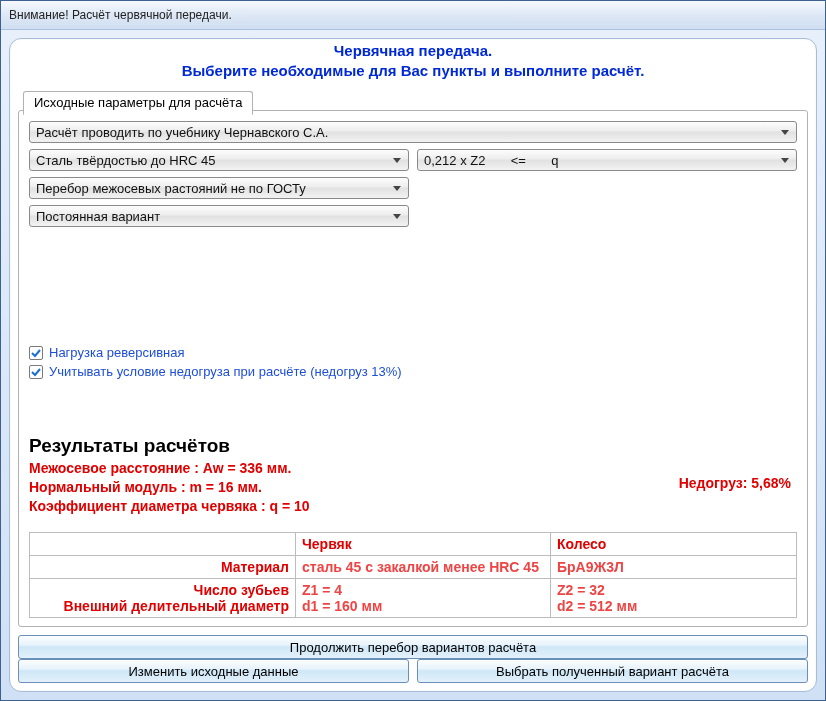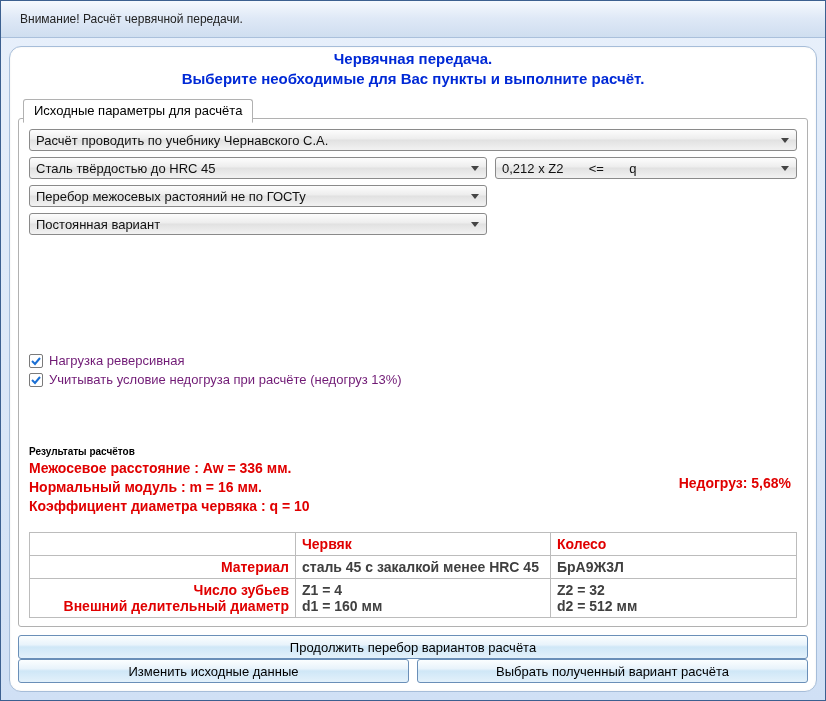--- a/index.html
+++ b/index.html
@@ -15,26 +15,26 @@
   }
   .window {
     width: 826px;
     height: 701px;
     background: linear-gradient(to bottom, #e8f0fb 0%, #d0e0f5 100%);
     border: 1px solid #3c6090;
     display: flex;
     flex-direction: column;
   }
   .titlebar {
-    height: 37px;
+    height: 29px;
     background: linear-gradient(to bottom, #f5f9fe 0%, #dee8f6 50%, #cfdef0 100%);
     border-bottom: 1px solid #aac0dc;
     display: flex;
     align-items: center;
-    padding: 0 19px;
+    padding: 0 8px;
     font-size: 12px;
     color: #222;
   }
   .content {
     margin: 8px;
     flex: 1;
     background: #fff;
     border: 1px solid #a6bdd9;
     border-radius: 12px;
     padding: 0 8px 8px 8px;
@@ -107,48 +107,48 @@
     content: "";
     position: absolute;
     right: 7px;
     top: 8px;
     width: 0; height: 0;
     border-left: 4px solid transparent;
     border-right: 4px solid transparent;
     border-top: 5px solid #444;
   }
   .w-full { flex: 1; }
-  .w-380 { width: 458px; }
+  .w-380 { width: 380px; }
   .checkbox-row {
     display: flex;
     align-items: center;
     margin: 2px 0;
     font-size: 13px;
-    color: #701a75;
+    color: #1d4ed8;
   }
   .checkbox {
     width: 14px; height: 14px;
     border: 1px solid #7a7a7a;
     background: #fff;
     margin-right: 6px;
     display: flex;
     align-items: center;
     justify-content: center;
     border-radius: 2px;
   }
   .checkbox svg { width: 10px; height: 10px; }
   .spacer-top { margin-top: 110px; }
   .results-block {
     margin-top: auto;
     padding-top: 6px;
   }
   .results-title {
     font-weight: bold;
     color: #000;
-    font-size: 10px;
+    font-size: 19px;
     margin-bottom: 2px;
   }
   .red-bold {
     color: #e00000;
     font-weight: bold;
     font-size: 14px;
     line-height: 1.35;
   }
   .summary-flex {
     display: flex;
@@ -179,21 +179,21 @@
     text-align: left;
     background: #fff;
   }
   table.results .rowlabel {
     color: #e00000;
     font-weight: bold;
     text-align: right;
     width: 266px;
   }
   table.results .cval {
-    color: #404040;
+    color: #ef4444;
     font-weight: bold;
   }
   .btn {
     height: 24px;
     background: linear-gradient(to bottom, #fbfeff 0%, #e8f3fb 40%, #cfe7f7 50%, #e3f1fb 100%);
     border: 1px solid #6a8fb8;
     border-radius: 3px;
     display: flex;
     align-items: center;
     justify-content: center;

